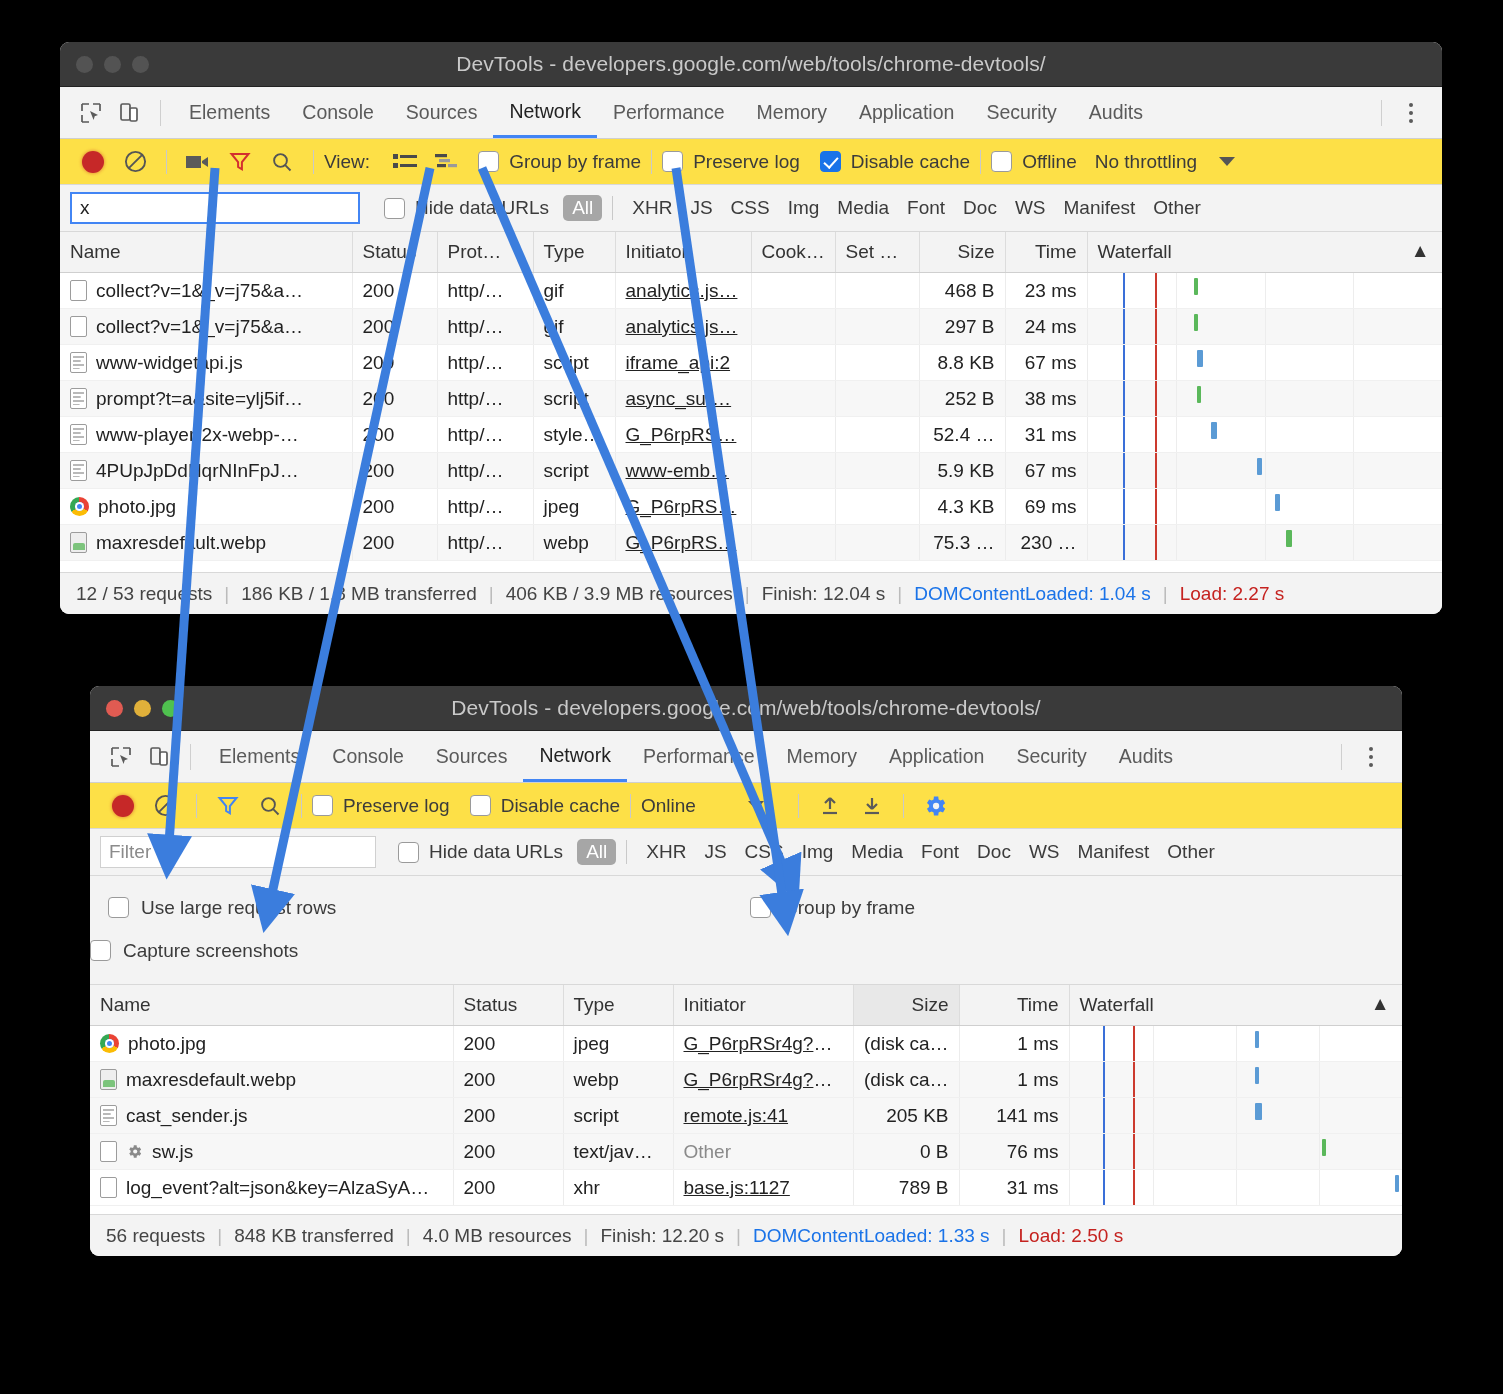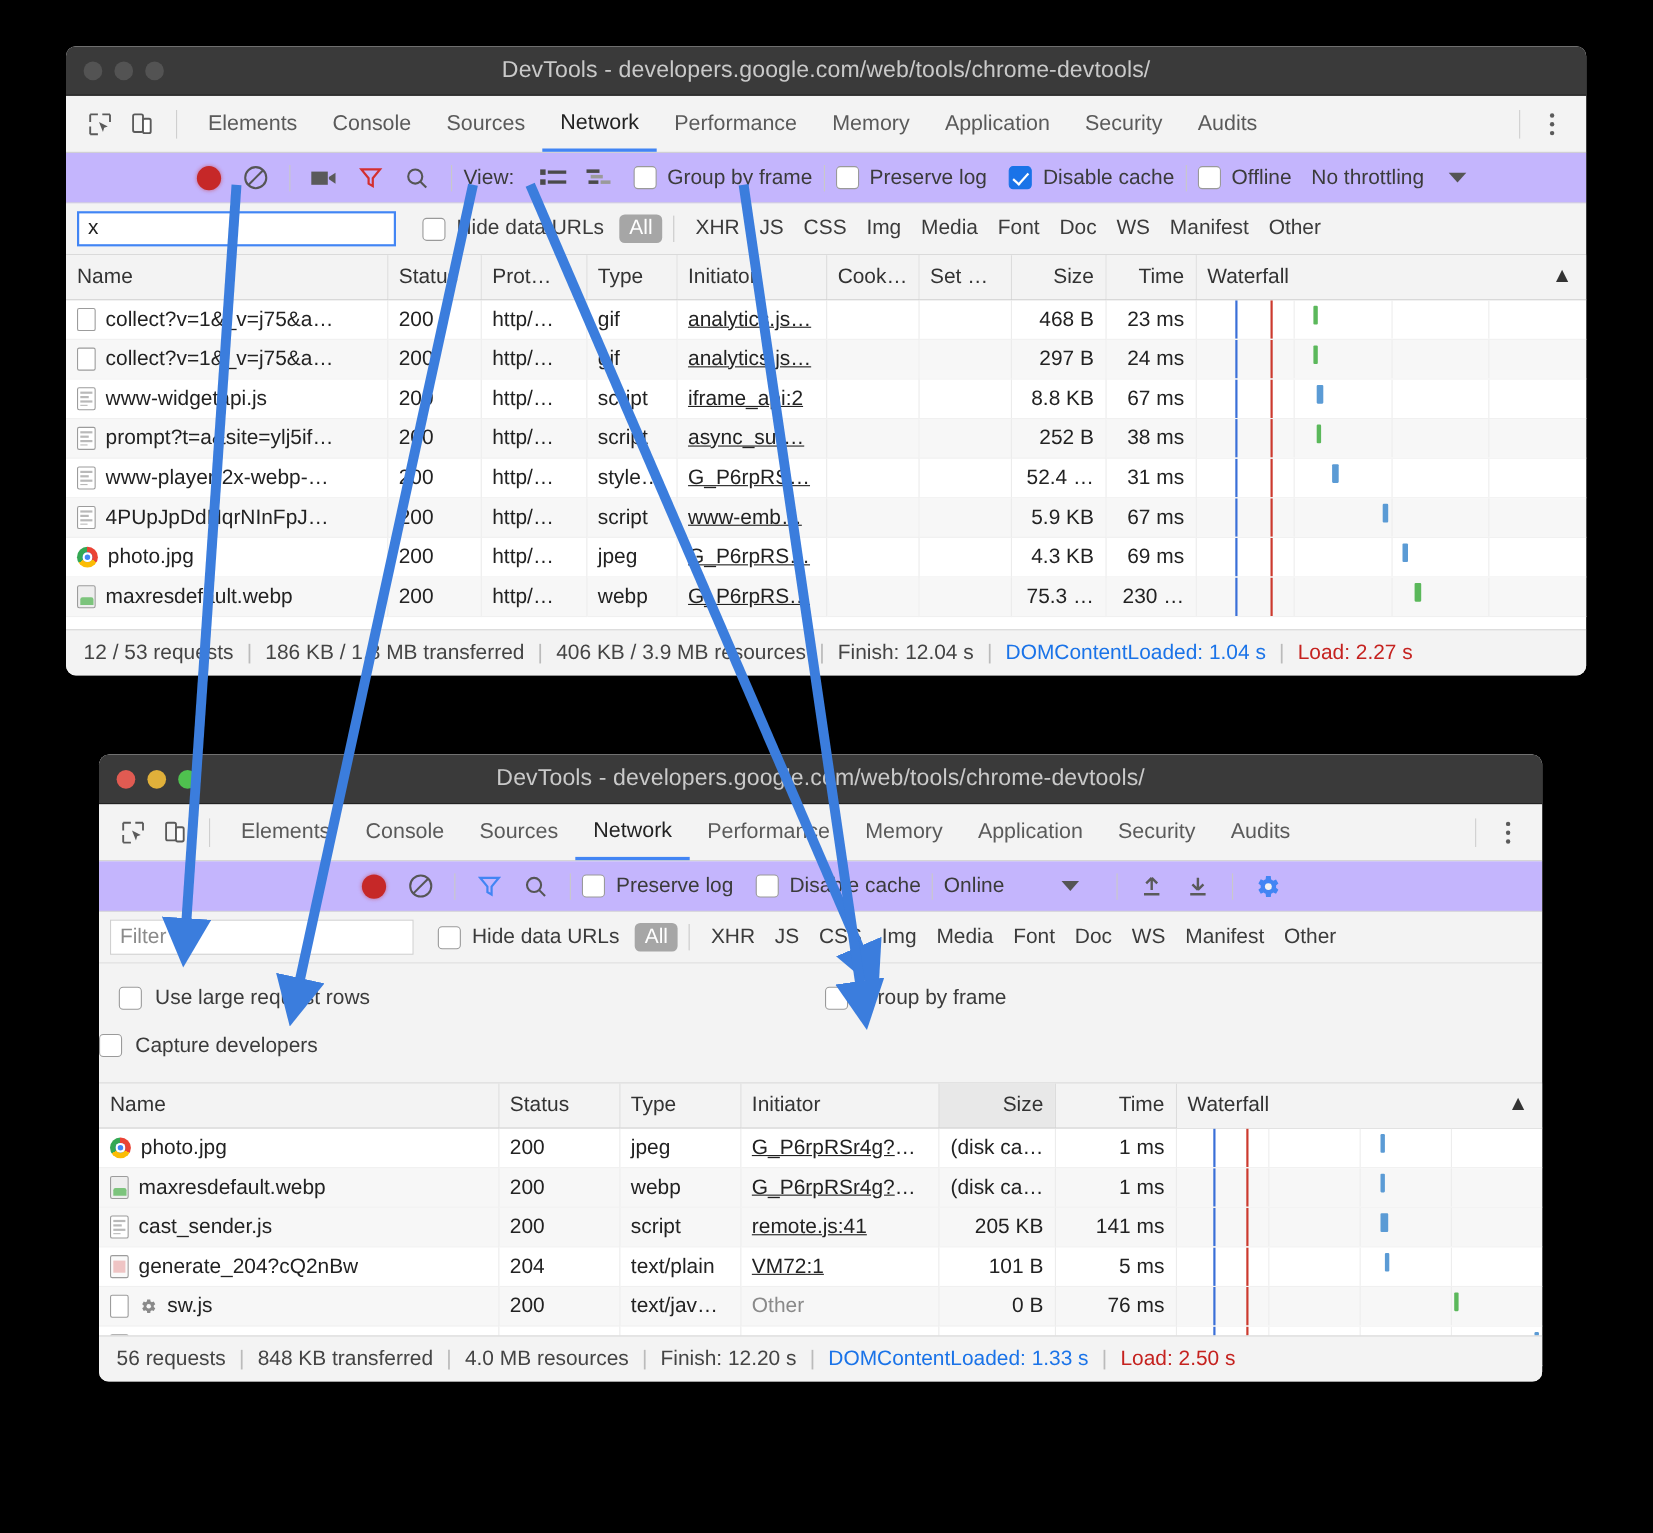--- a/index.html
+++ b/index.html
@@ -55,22 +55,22 @@
     font-size: 19.5px; color: #5a5a5a; white-space: nowrap;
   }
   .tab.active { color: #222; border-bottom: 3px solid #4285f4; }
   .tabbar .spacer { flex: 1; }
   .kebab { width: 34px; height: 34px; display:flex; flex-direction:column;
            align-items:center; justify-content:center; gap:4px; margin-right: 14px;}
   .kebab i { width: 4px; height: 4px; border-radius: 50%; background: #5a5a5a; display:block; }
 
   
   .toolbar {
-    background: #c4b5fd; display: flex; align-items: center;
-    border-bottom: 1px solid #d8d8d8; padding: 0 12px; gap: 0; justify-content: center;
+    background: #fde047; display: flex; align-items: center;
+    border-bottom: 1px solid #d8d8d8; padding: 0 12px; gap: 0;
   }
   .tool-btn { width: 42px; height: 36px; display:flex; align-items:center; justify-content:center; }
   .rec-dot { width: 22px; height: 22px; border-radius: 50%; background:#c62828;
              box-shadow: 0 0 3px 1px rgba(200,40,40,.35); }
   .lbl { font-size: 19px; color: #3b3b3b; white-space: nowrap; }
   .cb {
     width: 21px; height: 21px; border: 1.6px solid #9a9a9a; border-radius: 4px;
     background: #fff; flex: none; display:inline-block;
   }
   .cb.checked { background: #1a73e8; border-color:#1a73e8; position: relative; }
@@ -704,21 +704,21 @@
           <span class="lbl">Use large request rows</span>
         </div>
         <div class="settings-col-r">
           <span class="cb"></span>
           <span class="lbl">Group by frame</span>
         </div>
       </div>
       <div class="settings-row">
         <div class="settings-col-r">
           <span class="cb"></span>
-          <span class="lbl">Capture developers</span>
+          <span class="lbl">Capture screenshots</span>
         </div>
       </div>
     </div>
 
     <table class="net">
       <colgroup>
         <col style="width:363px">
           <col style="width:110px">
           <col style="width:110px">
           <col style="width:180px">
@@ -803,43 +803,20 @@
               <div class="wf-grid">
                 <i style="left: 25%;"></i>
                 <i style="left: 50%;"></i>
                 <i style="left: 75%;"></i>
               </div>
               <div class="wf-blue-line" style="left: 10%;"></div>
               <div class="wf-red-line" style="left: 19%;"></div>
               <div class="wf-bar" style="left: 56%; width: 7px; background: rgb(91, 155, 213);"></div>
             </td>
           </tr>
-          <tr>
-            <td>
-              <div class="namecell">
-                <span class="ficon pic"></span>
-                <span style="overflow: hidden; text-overflow: ellipsis; white-space: nowrap;">generate_204?cQ2nBw</span>
-              </div>
-            </td>
-            <td>204</td>
-            <td>text/plain</td>
-            <td class="ini"><a>VM72:1</a></td>
-            <td class="num">101 B</td>
-            <td class="num">5 ms</td>
-            <td class="wf">
-              <div class="wf-grid">
-                <i style="left: 25%;"></i>
-                <i style="left: 50%;"></i>
-                <i style="left: 75%;"></i>
-              </div>
-              <div class="wf-blue-line" style="left: 10%;"></div>
-              <div class="wf-red-line" style="left: 19%;"></div>
-              <div class="wf-bar" style="left: 57%; width: 4px; background: rgb(91, 155, 213);"></div>
-            </td>
-          </tr>
           <tr class="alt">
             <td>
               <div class="namecell">
                 <span class="ficon"></span>
                 <span class="gear-small"><svg width="17" height="17" viewBox="0 0 24 24" fill="#8a8a8a">
                     <path d="M19.4 13a7.6 7.6 0 000-2l2-1.6-2-3.4-2.4 1a7.7 7.7 0 00-1.7-1L15 3.2H11l-.3 2.7c-.6.2-1.2.6-1.7 1l-2.4-1-2 3.4L6.6 11a7.6 7.6 0 000 2l-2 1.6 2 3.4 2.4-1c.5.4 1.1.8 1.7 1l.3 2.7h4l.3-2.7c.6-.2 1.2-.6 1.7-1l2.4 1 2-3.4z"></path>
                     <circle cx="13" cy="12" r="2.9" fill="#f7f7f7"></circle>
                   </svg></span>
                 <span style="overflow: hidden; text-overflow: ellipsis; white-space: nowrap;">sw.js</span>
               </div>

